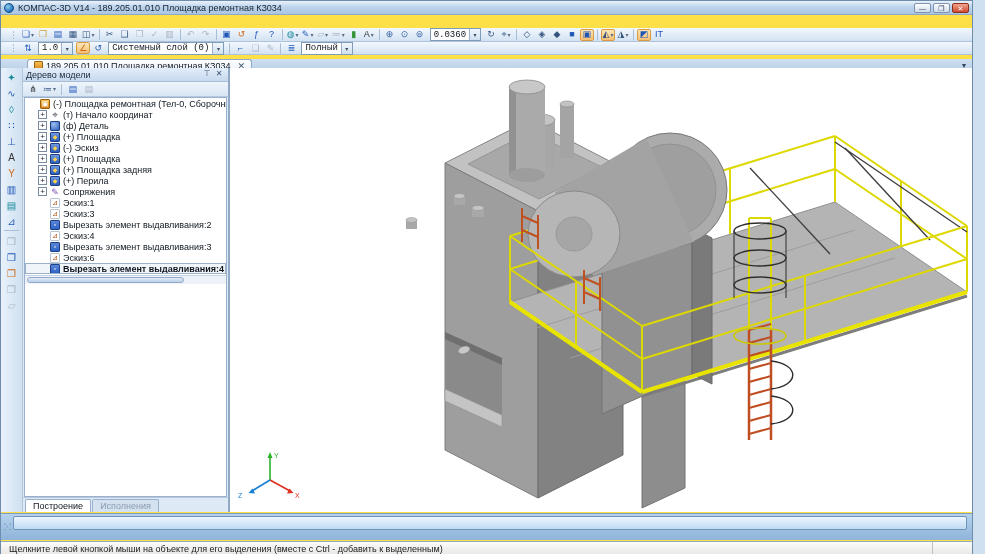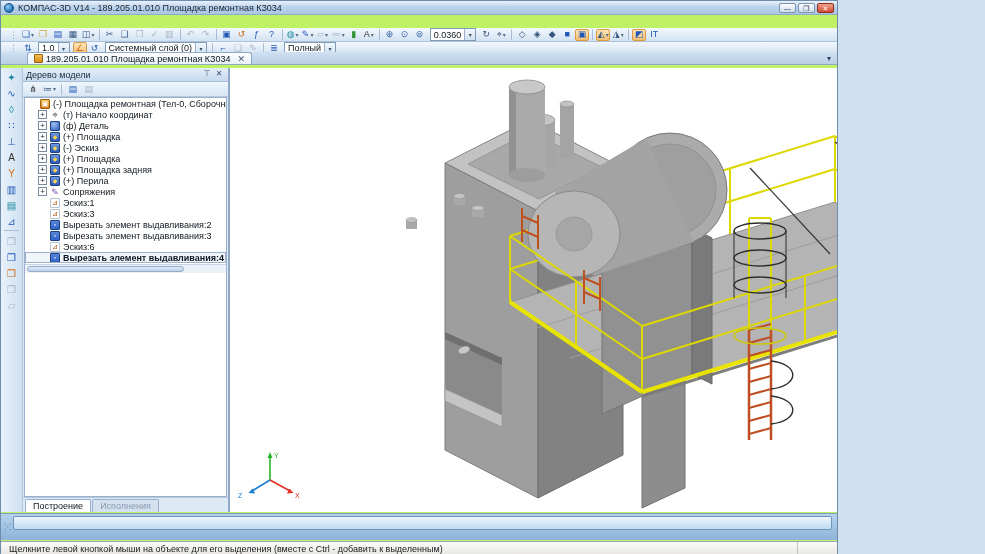--- a/index.html
+++ b/index.html
@@ -1,18 +1,18 @@
 <!DOCTYPE html>
 <html><head>
 <meta charset="utf-8">
 <style>
   *{margin:0;padding:0;box-sizing:border-box;}
   html,body{width:985px;height:554px;overflow:hidden;}
   body{font-family:"Liberation Sans",sans-serif;font-size:10px;color:#1a1a1a;background:#cfe0f0;}
-  .win{position:relative;width:838px;height:554px;border:1px solid #6f8cab;background:#bef264;}
+  .win{position:relative;width:973px;height:554px;border:1px solid #6f8cab;background:#fde047;}
 
   
   .titlebar{position:absolute;left:0;top:0;width:100%;height:14px;display:flex;align-items:center;
     background:linear-gradient(#eaf2fb,#bdd4ec 45%,#a9c6e4);border-bottom:1px solid #8fa9c6;padding:0 3px;}
   .appicon{width:10px;height:10px;border-radius:5px;background:radial-gradient(circle at 35% 35%,#8fd0f0,#1f6fbe 70%);border:1px solid #14507e;margin-right:4px;flex:none;}
   .title{font-size:9px;color:#16222f;white-space:nowrap;overflow:hidden;flex:1;}
   .winbtns{display:flex;gap:2px;}
   .wb{width:17px;height:10px;font-size:7px;line-height:9px;text-align:center;border:1px solid #7d93ac;border-radius:2px;
     background:linear-gradient(#fdfeff,#cfdceb);color:#30415a;}
   .wb.close{background:linear-gradient(#f2a38c,#cf4a30);color:#fff;border-color:#8e2f1d;}
@@ -36,26 +36,26 @@
   .tb[data-cls~="dd"]::after{content:"▾";font-size:6px;margin-left:1px;color:#5a6e88;}
   .tb[data-cls~="sep"]{min-width:1px;width:1px;height:11px;background:#a9bdd4;border:none;margin:0 2px;}
   .tb[data-cls~="c-blue"]{color:#2158b8;}
   .tb[data-cls~="c-teal"]{color:#1b8a9c;}
   .tb[data-cls~="c-yellow"]{color:#caa33a;}
   .tb[data-cls~="c-green"]{color:#2f9431;}
   .tb[data-cls~="c-orange-g"]{color:#d06a18;}
   .tb[data-cls~="c-mag"]{color:#3a66a8;}
   .tb[data-cls~="c-dark"]{color:#333;}
   .combo{display:inline-flex;align-items:center;height:13px;background:#fff;border:1px solid #7f9db9;margin:0 2px;}
-  .combo-v{padding:0 3px;font-size:9px;color:#101820;white-space:nowrap;}
+  .combo-v{padding:0 3px;font-size:9px;color:#101820;white-space:nowrap;font-family:Liberation Mono, monospace;}
   .combo-a{width:11px;height:100%;display:flex;align-items:center;justify-content:center;font-size:6px;color:#3a4e66;
     background:linear-gradient(#f2f7fc,#cfe0f0);border-left:1px solid #9ab0cc;}
 
   
-  .tabbar{position:absolute;left:0;top:51px;width:100%;height:13px;display:flex;align-items:flex-start;
+  .tabbar{position:absolute;left:0;top:58px;width:100%;height:13px;display:flex;align-items:flex-start;
     background:linear-gradient(#cfe0f1,#b9cfe6);border-bottom:1px solid #8fa9c6;padding-left:26px;}
   .doctab{display:inline-flex;align-items:center;gap:3px;height:12px;padding:0 6px;font-size:9px;color:#101820;
     background:linear-gradient(#ffffff,#e8f0f9);border:1px solid #8fa9c6;border-bottom:none;border-radius:3px 3px 0 0;}
   .tabico{width:9px;height:9px;background:linear-gradient(#f6c153,#d98a1d);border:1px solid #9a6210;border-radius:1px;flex:none;}
   .tabx{font-size:9px;color:#445a72;margin-left:4px;}
   .tab-overflow{margin-left:auto;margin-right:6px;font-size:8px;color:#30465e;align-self:center;}
 
   
   .main{position:absolute;left:0;top:67px;width:100%;height:444px;background:#e3edf8;}
   .lstrip{position:absolute;left:0;top:0;width:22px;height:100%;display:flex;flex-direction:column;align-items:center;gap:1px;
@@ -310,20 +310,25 @@
               <span class="tico" data-ico="sketch"></span>
               <span class="ttxt">Эскиз:3</span>
             </div>
             <div class="trow" data-lvl="1" data-sel="0">
               <span class="texp"></span>
               <span class="tico" data-ico="cut"></span>
               <span class="ttxt">Вырезать элемент выдавливания:2</span>
             </div>
             <div class="trow" data-lvl="1" data-sel="0">
               <span class="texp"></span>
+              <span class="tico" data-ico="sketch"></span>
+              <span class="ttxt">Эскиз:4</span>
+            </div>
+            <div class="trow" data-lvl="1" data-sel="0">
+              <span class="texp"></span>
               <span class="tico" data-ico="cut"></span>
               <span class="ttxt">Вырезать элемент выдавливания:3</span>
             </div>
             <div class="trow" data-lvl="1" data-sel="0">
               <span class="texp"></span>
               <span class="tico" data-ico="sketch"></span>
               <span class="ttxt">Эскиз:6</span>
             </div>
             <div class="trow" data-lvl="1" data-sel="1">
               <span class="texp"></span>

